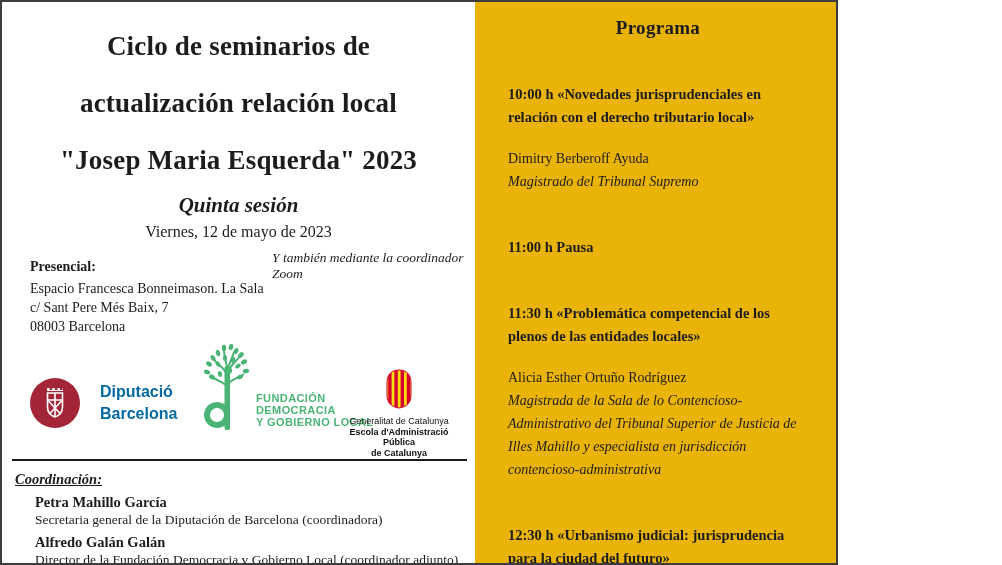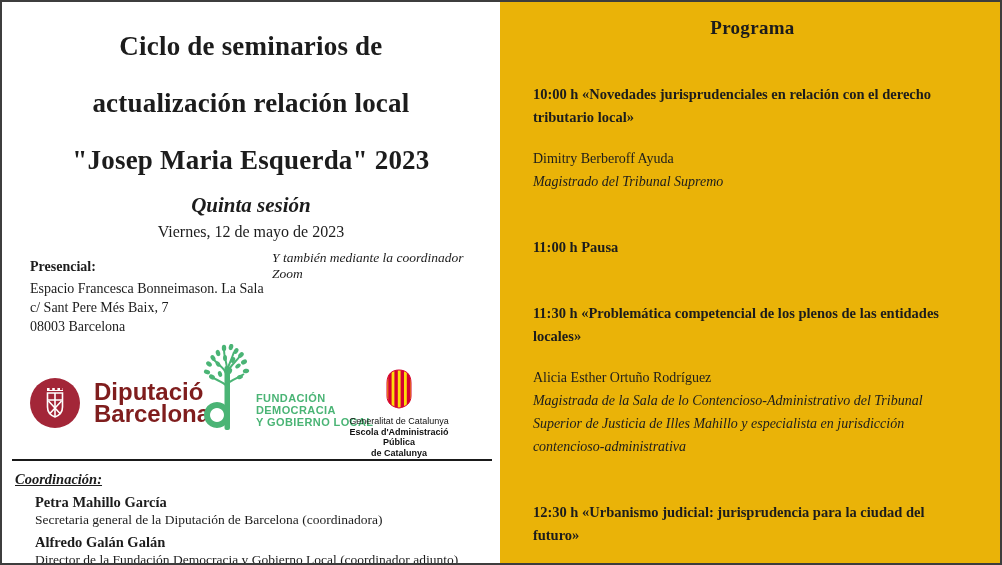--- a/index.html
+++ b/index.html
@@ -1,20 +1,20 @@
 <!DOCTYPE html>
 <html><head>
 <meta charset="utf-8">
 <style>
   * { margin: 0; padding: 0; box-sizing: border-box; }
   html, body { width: 1002px; height: 565px; background: #fff; }
   body { font-family: "Liberation Serif", "DejaVu Serif", serif; color: #1c1c1c; }
 
   .page {
-    width: 1002px; height: 565px;
+    width: 838px; height: 565px;
     border: 2px solid #3d3d3d;
     display: flex;
     overflow: hidden;
     background: #fff;
   }
 
   
   .left-panel {
     width: 500px; height: 100%;
     background: #ffffff;
@@ -54,24 +54,24 @@
   .logos-row {
     margin-top: 20px;
     height: 95px;
     position: relative;
   }
   .logo-diputacio {
     position: absolute; left: 28px; top: 22px;
     display: flex; align-items: center;
   }
   .dipu-text {
-    margin-left: 14px;
+    margin-left: 20px;
     font-family: "Liberation Sans", sans-serif;
-    font-weight: bold; font-size: 24px; line-height: 22px;
-    color: #7f1d1d;
+    font-weight: bold; font-size: 16px; line-height: 22px;
+    color: #0369a1;
   }
   .logo-fundacion {
     position: absolute; left: 198px; top: -12px;
     display: flex; align-items: flex-end;
   }
   .fund-text {
     font-family: "Liberation Sans", sans-serif;
     font-size: 11px; line-height: 12px;
     font-weight: bold;
     color: #4ab475;

